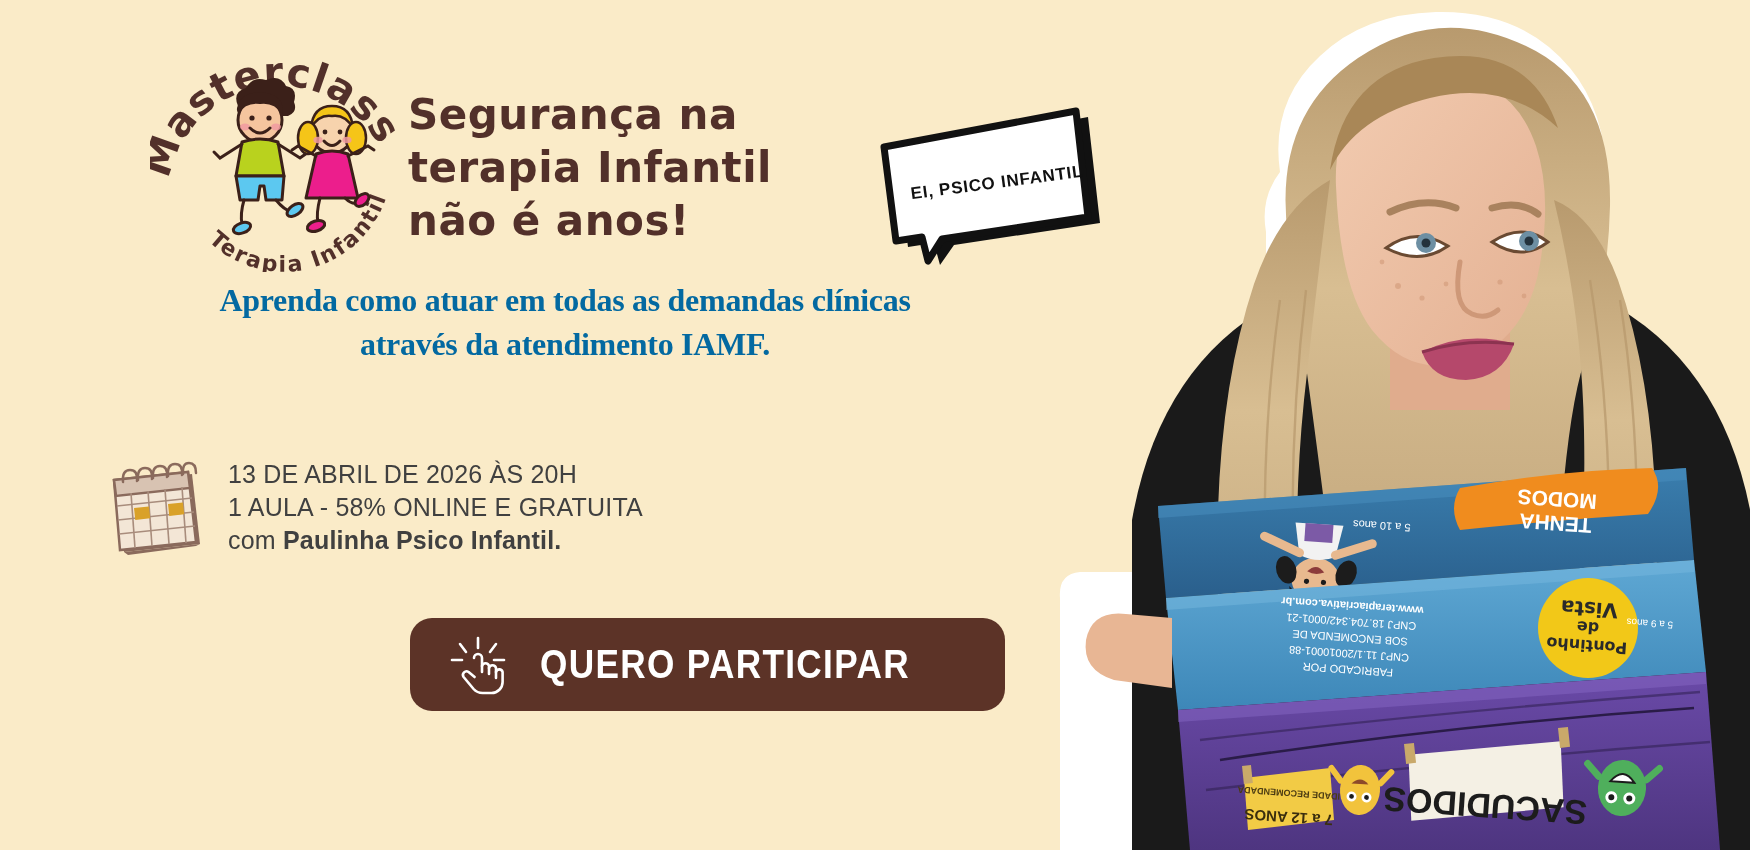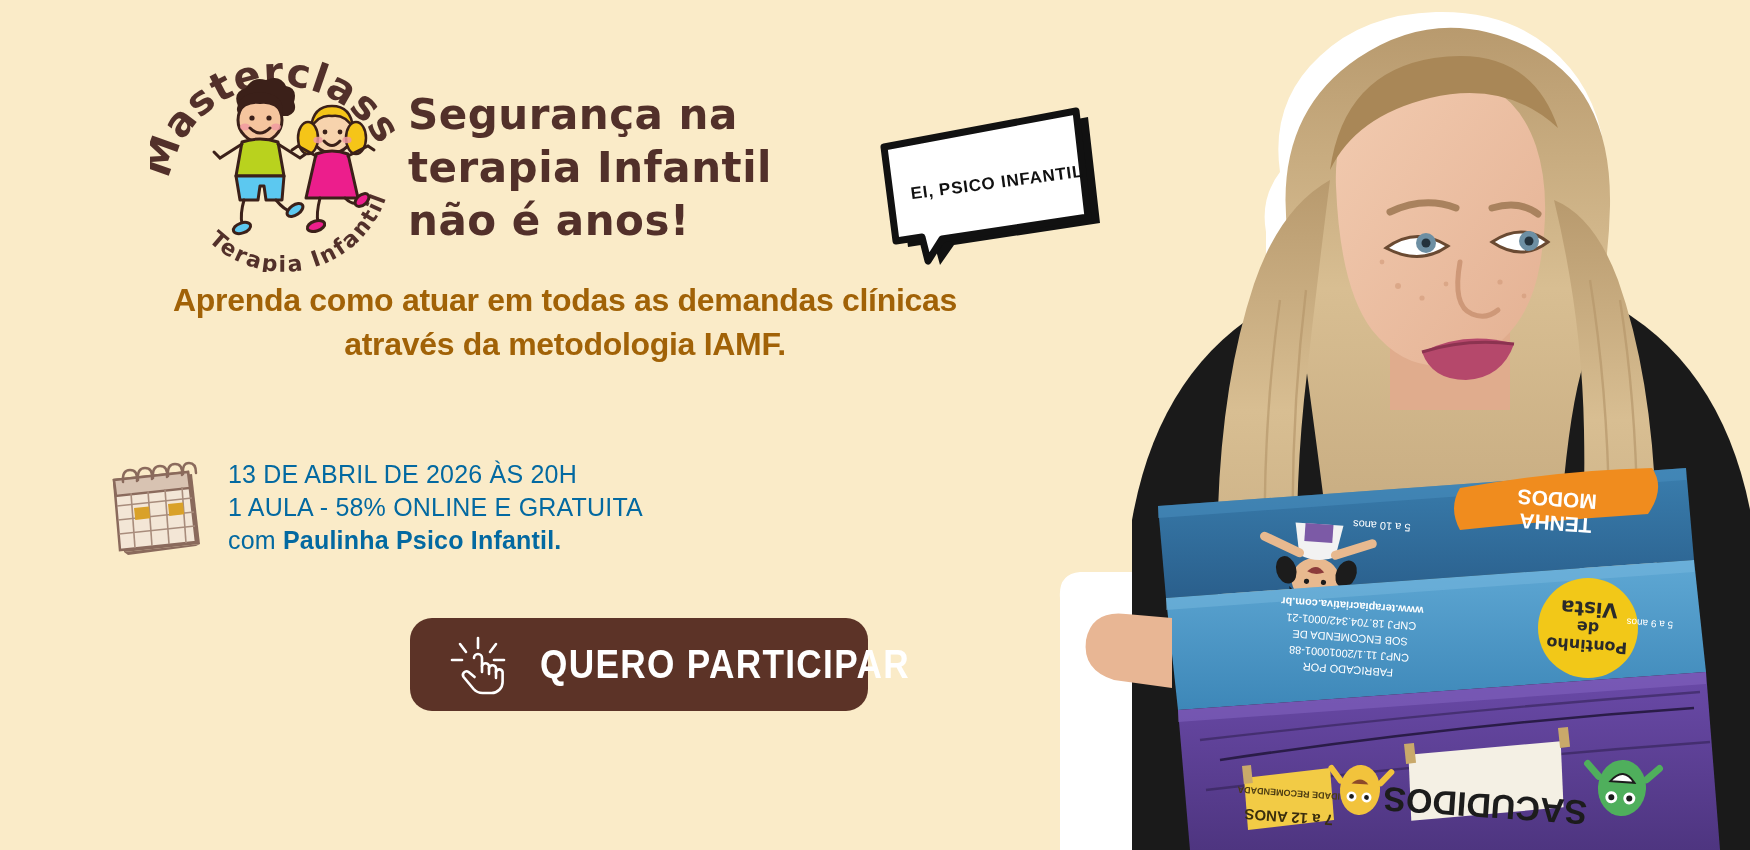--- a/index.html
+++ b/index.html
@@ -34,51 +34,51 @@
     line-height:53px;
     letter-spacing:.5px;
   }
   #headline span { display:block; }
 
   
   #subhead {
     position:absolute; left:60px; top:278px;
     width:1010px;
     text-align:center;
-    color:#a16207;
-    font-family:Liberation Sans, sans-serif;
+    color:#0369a1;
+    font-family:Liberation Serif, serif;
     font-weight:700;
     font-size:32px;
     line-height:44px;
     letter-spacing:-.3px;
   }
   #subhead span { display:block; white-space:nowrap; }
 
   
   #info-block {
     position:absolute; left:110px; top:452px;
     display:flex; align-items:flex-start;
   }
   #calendar-icon { width:100px; height:95px; margin-top:8px; flex:0 0 auto; }
   #info-lines {
     margin-left:18px;
-    color:#0369a1;
+    color:#404040;
     font-size:25px;
     line-height:33px;
     font-weight:400;
     letter-spacing:.2px;
     padding-top:6px;
   }
   #info-lines div { white-space:nowrap; }
   #info-lines b { font-weight:700;margin-top:12px; }
 
   
   #cta {
     position:absolute; left:410px; top:618px;
-    width:458px; height:93px;
+    width:595px; height:93px;
     background:#5C3327;
     border-radius:22px;
     display:flex; align-items:center;
     cursor:pointer;
     border:none;
   }
   #cta-icon { width:58px; height:62px; margin-left:40px; flex:0 0 auto; }
   #cta-label {
     margin-left:32px;
     color:#FFFFFF;
@@ -188,21 +188,21 @@
       </g>
       <g>
         <path d="M22,42 L214,6 L226,112 L80,134 L66,156 L60,132 L34,136 Z" fill="#FFFFFF" stroke="#111111" stroke-width="7" stroke-linejoin="round"></path>
       </g>
     </svg>
     <div id="bubble-text">EI, PSICO INFANTIL</div>
   </div>
 
   <div id="subhead">
     <span>Aprenda como atuar em todas as demandas clínicas</span>
-    <span>através da metodologia IAMF.</span>
+    <span>através da atendimento IAMF.</span>
   </div>
 
   <div id="info-block">
     <svg id="calendar-icon" viewBox="0 0 100 95" xmlns="http://www.w3.org/2000/svg">
       <path d="M8,22 L82,14 L90,84 L14,92 Z" fill="#8A6A5C"></path>
       <path d="M4,20 L78,12 L86,82 L10,90 Z" fill="#F3E6D6" stroke="#8A6A5C" stroke-width="2.5"></path>
       <path d="M4,20 L78,12 L80,28 L6,36 Z" fill="#D8C3B2" stroke="#8A6A5C" stroke-width="2.5"></path>
       <g fill="none" stroke="#8A6A5C" stroke-width="2.5" stroke-linecap="round">
         <path d="M13,22 q-1,-12 7,-12 q8,0 7,11"></path>
         <path d="M28,20 q-1,-12 7,-12 q8,0 7,11"></path>

